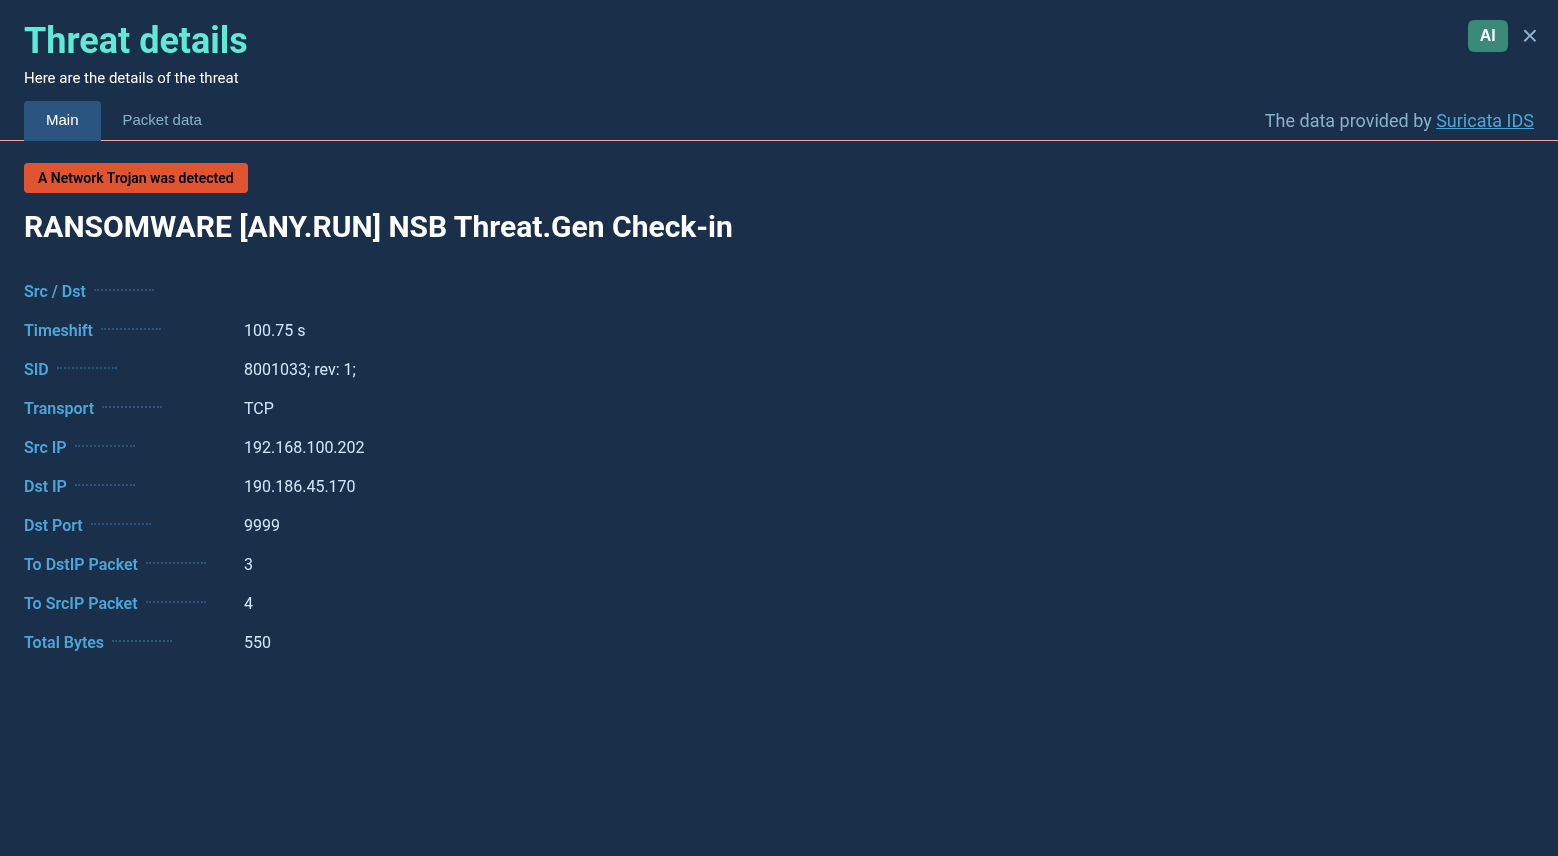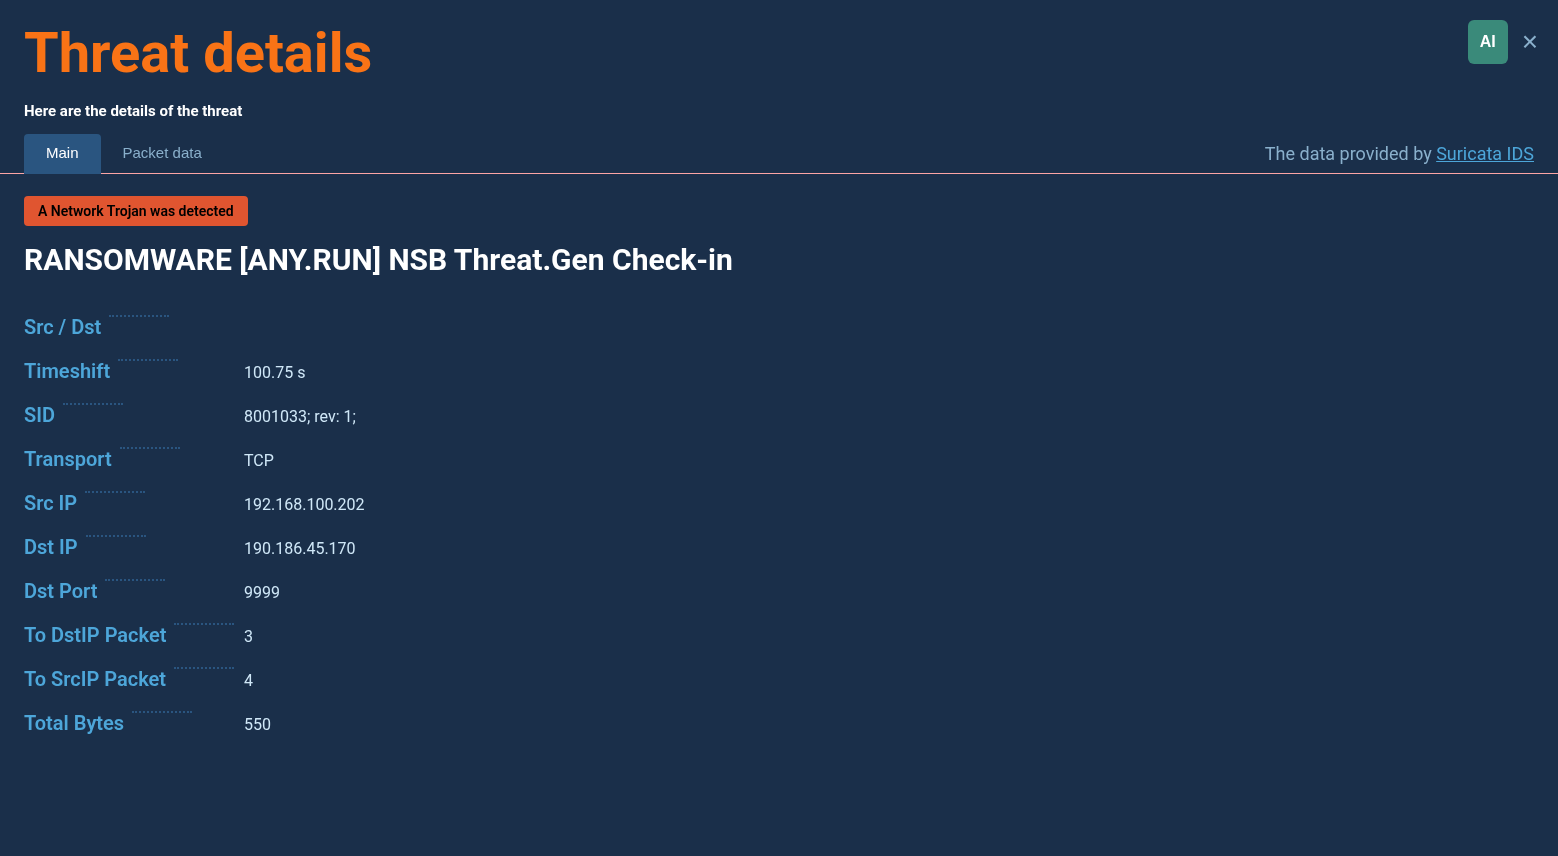--- a/index.html
+++ b/index.html
@@ -14,49 +14,49 @@
       background: #1a2f4a;
       width: 100%;
       min-height: 856px;
       padding: 0;
     }
     .header {
       padding: 20px 24px 0 24px;
       position: relative;
     }
     .title {
-      font-size: 56px;
+      font-size: 36px;
       font-weight: 700;
-      color: #f97316;
+      color: #5eead4;
       line-height: 1.2;
     }
     .subtitle {
       font-size: 15px;
       color: #ffffff;
-      font-weight: 700;
-      margin-top: 15px;
+      font-weight: 400;
+      margin-top: 6px;
       margin-bottom: 14px;
     }
     .header-actions {
       position: absolute;
       top: 20px;
       right: 20px;
       display: flex;
       align-items: center;
       gap: 14px;
     }
     .ai-button {
       background: #3a8a7a;
       color: #ffffff;
       font-size: 16px;
       font-weight: 700;
       border: none;
       border-radius: 6px;
       width: 40px;
-      height: 44px;
+      height: 32px;
       display: flex;
       align-items: center;
       justify-content: center;
       cursor: pointer;
     }
     .close-button {
       background: none;
       border: none;
       color: #8ab0cc;
       font-size: 28px;
@@ -128,26 +128,26 @@
       gap: 0;
     }
     .field-row {
       display: flex;
       align-items: baseline;
       padding: 10px 0;
       border-bottom: none;
     }
     .field-label {
       color: #4da6d9;
-      font-size: 20px;
+      font-size: 16px;
       font-weight: 600;
       min-width: 220px;
       flex-shrink: 0;
       display: flex;
-      align-items: flex-start;
+      align-items: center;
       gap: 4px;
     }
     .field-dots {
       flex: 1;
       border-bottom: 2px dotted #2a5580;
       margin: 0 6px 3px 4px;
       min-width: 10px;
       max-width: 60px;
     }
     .field-value {

